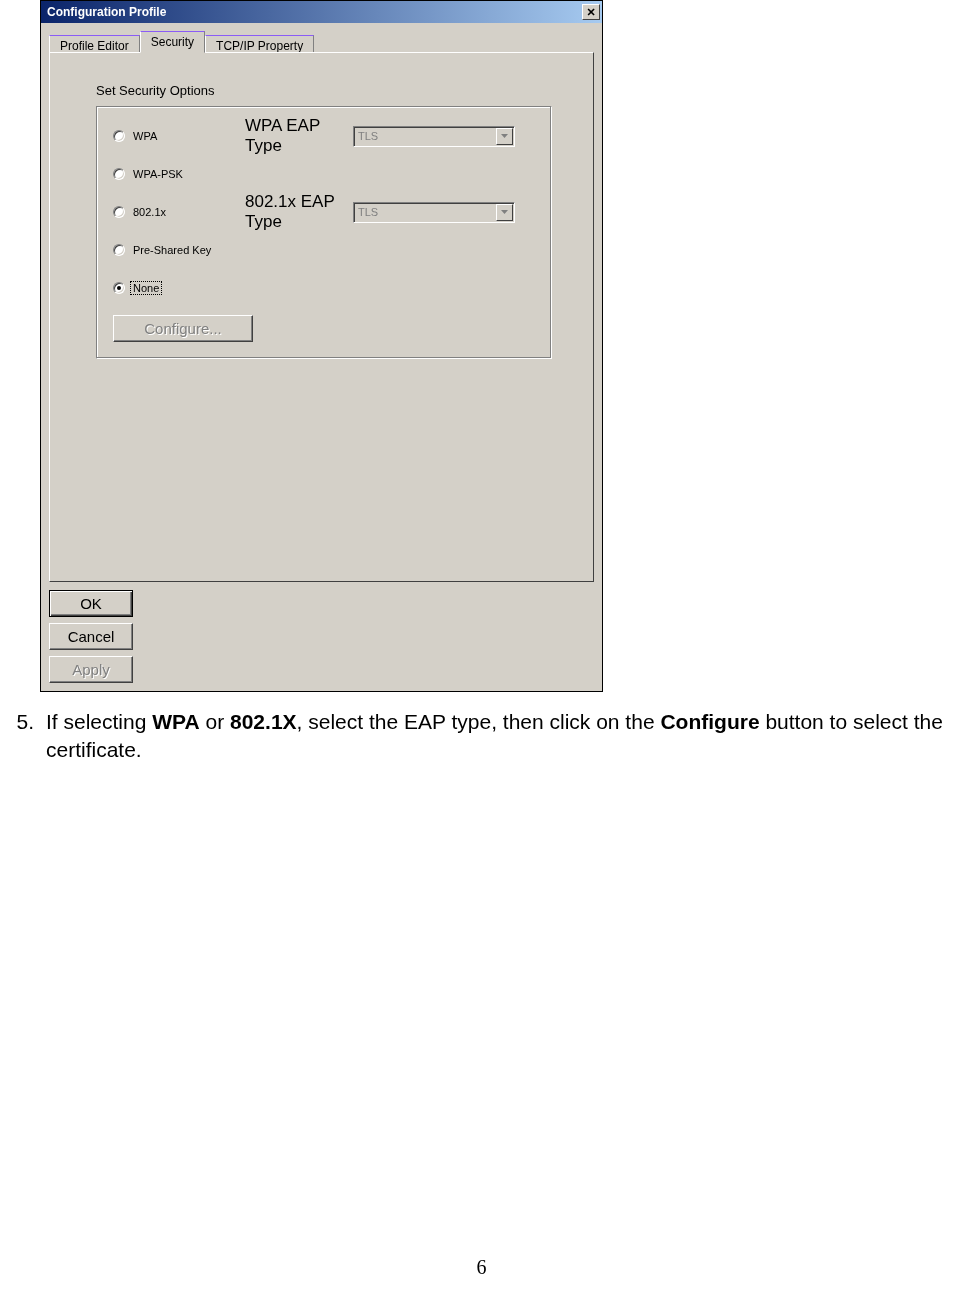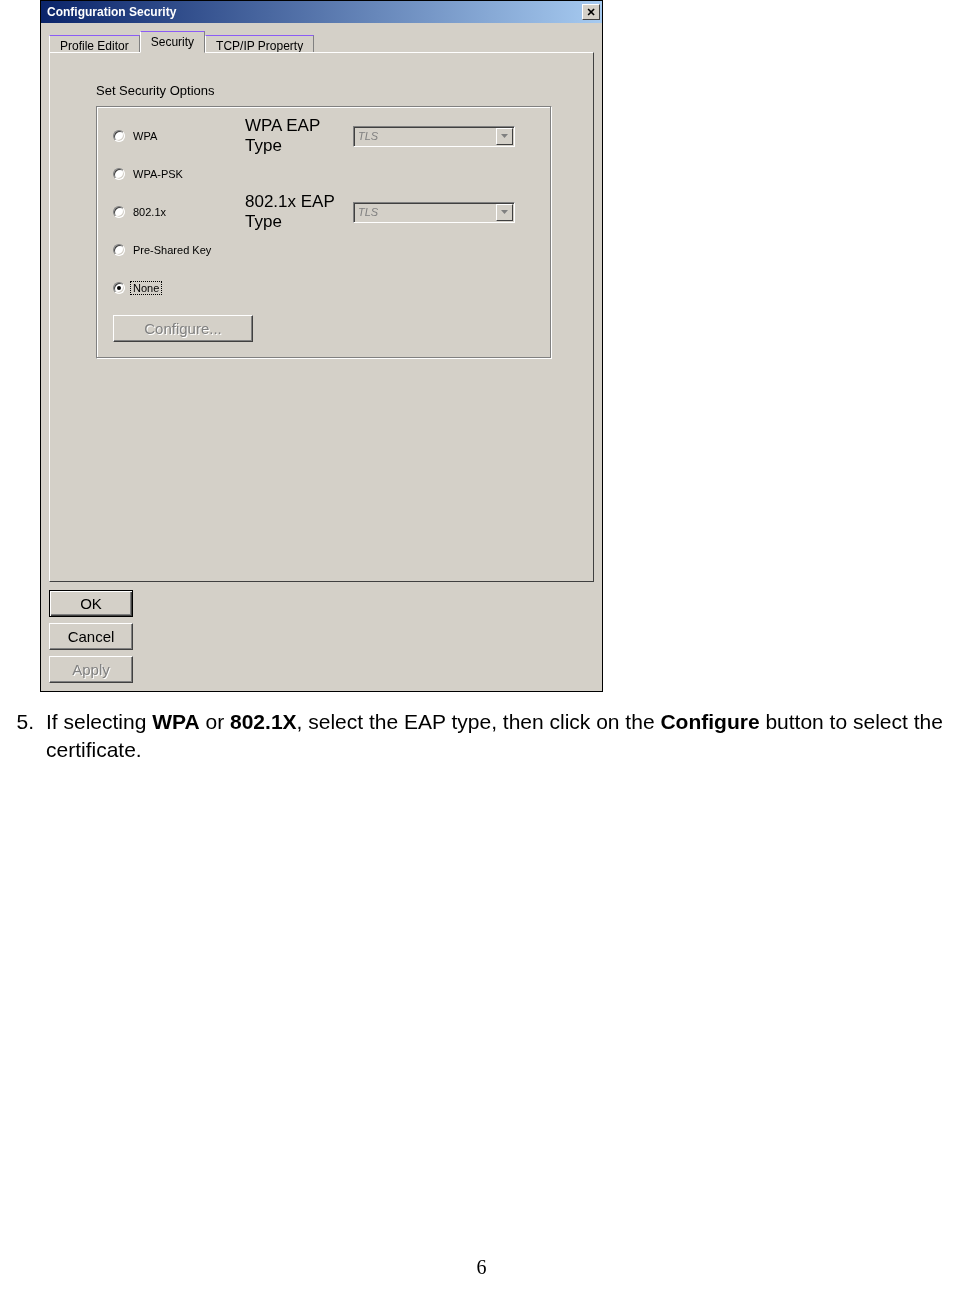--- a/index.html
+++ b/index.html
@@ -160,21 +160,21 @@
     border-right: 1px solid #fff;
     border-bottom: 1px solid #fff;
     box-shadow: inset 1px 1px 0 #404040, inset -1px -1px 0 #d4d0c8;
     display: flex;
     align-items: center;
     color: #808080;
     font-family: Tahoma, sans-serif;
     font-size: 11px;
     padding-left: 4px;
   }
-  .combo-text { flex: 1; font-style: italic; }
+  .combo-text { flex: 1; }
   .combo-btn {
     width: 17px;
     height: 17px;
     background: #d4d0c8;
     border-top: 1px solid #fff;
     border-left: 1px solid #fff;
     border-right: 1px solid #404040;
     border-bottom: 1px solid #404040;
     display: flex;
     align-items: center;
@@ -242,21 +242,21 @@
     text-align: center;
     font-family: "Times New Roman", serif;
     font-size: 20px;
   }
 </style>
 </head>
 <body>
 
 <div class="dialog">
   <div class="titlebar">
-    <span class="titlebar-text">Configuration Security</span>
+    <span class="titlebar-text">Configuration Profile</span>
     <div class="close-btn">
       <span>✕</span>
     </div>
   </div>
   <div class="dialog-body">
     <div class="tab-strip">
       <div class="tab">Profile Editor</div>
       <div class="tab active">Security</div>
       <div class="tab">TCP/IP Property</div>
     </div>

